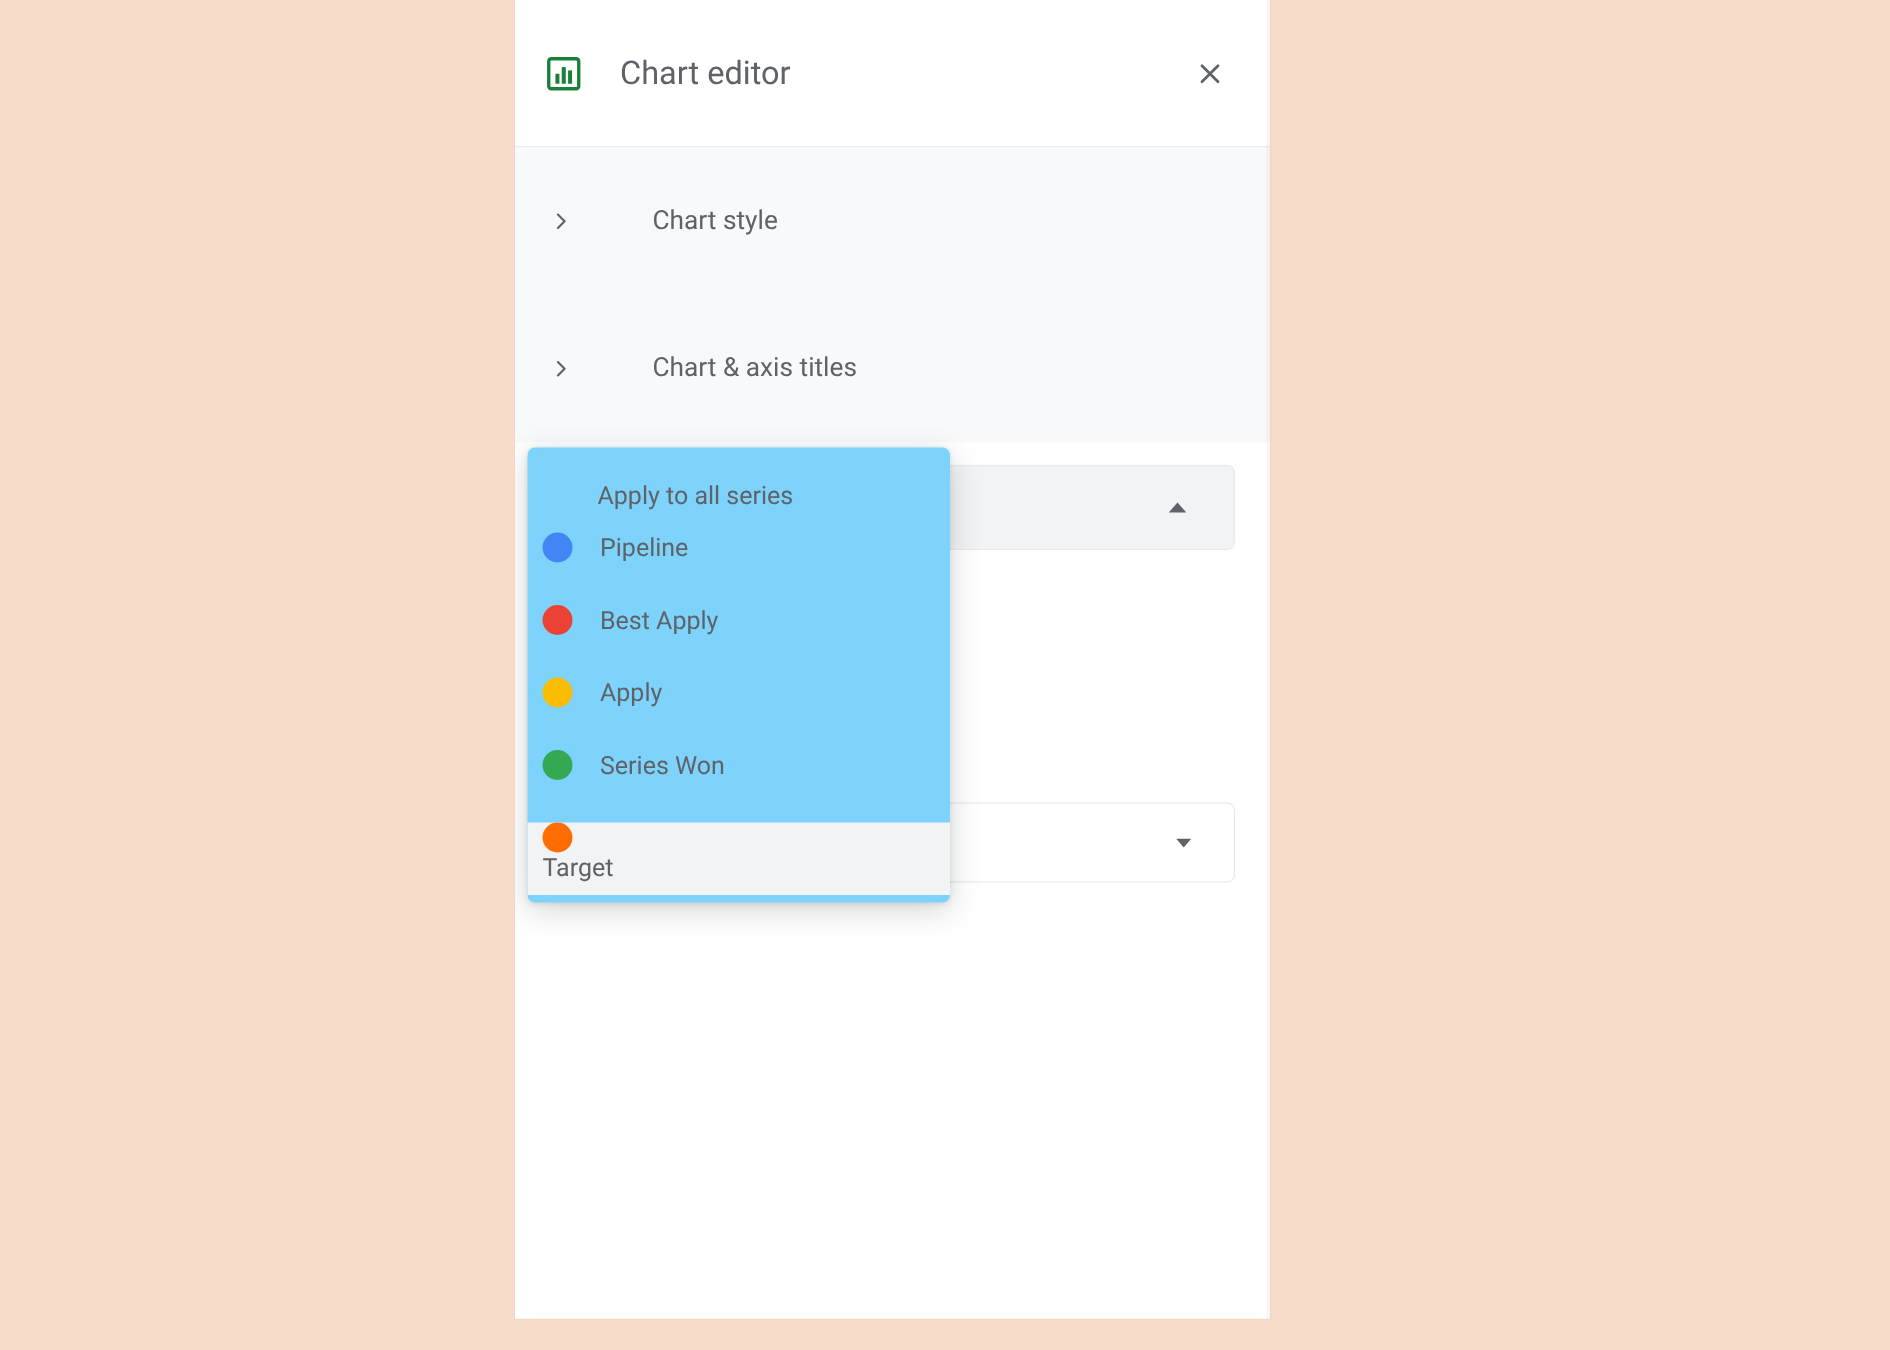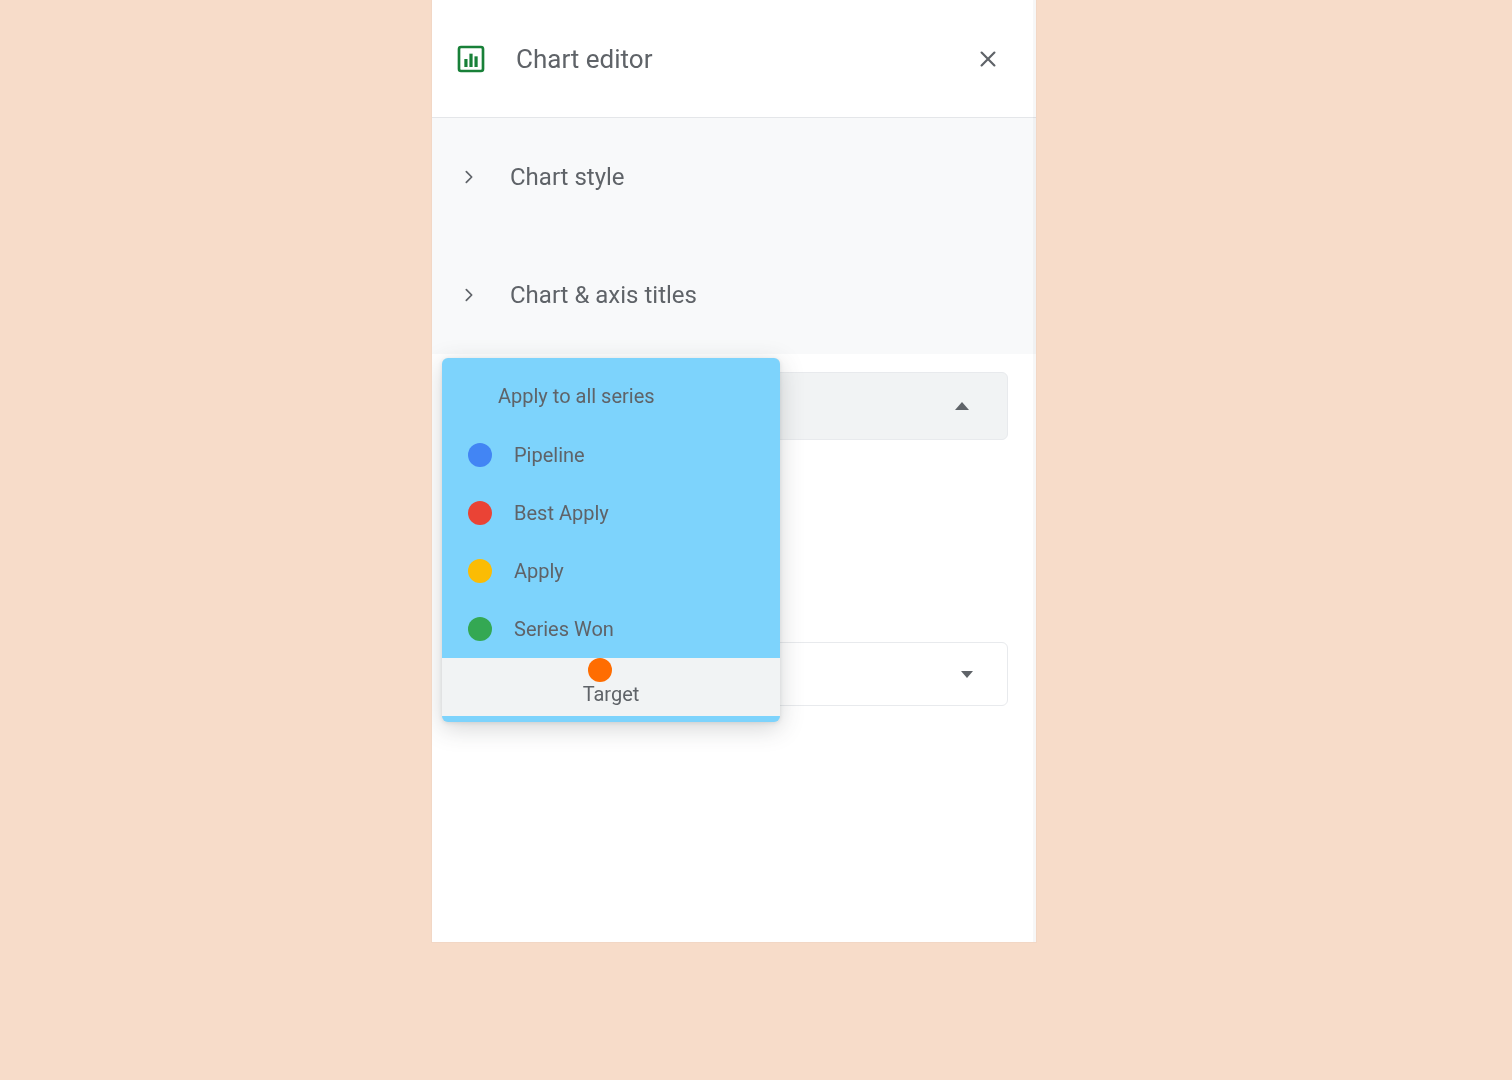--- a/index.html
+++ b/index.html
@@ -19,22 +19,22 @@
   html,body{margin:0;padding:0;height:100%;}
   body{
     width:1512px;height:1080px;
     background:var(--bg-peach);
     font-family:"Google Sans",Roboto,Arial,sans-serif;
     color:var(--ink);
     position:relative;
   }
   .panel{
     position:absolute;
-    left:432px; top:0;
-    width:604px; height:942px;
+    left:412px; top:0;
+    width:604px; height:1055px;
     background:var(--panel-bg);
     box-shadow:0 0 0 1px rgba(0,0,0,0.02);
     overflow:hidden;
   }
   .panel-scroll-edge{
     position:absolute;right:0;top:0;bottom:0;width:3px;
     background:rgba(0,0,0,0.03);
   }
 
   
@@ -99,22 +99,23 @@
     padding:0 22px;
     cursor:pointer;
   }
   .sec-row .chev{
     width:30px;height:30px;
     display:flex;align-items:center;justify-content:center;
     color:var(--grey-text);
     margin-right:26px;
   }
   .sec-row .label{
-    font-size:24px;
-    color:var(--grey-text);
+    font-size:21px;
+    color:var(--grey-text);
+    margin-left:32px;
   }
   .section.open{background:var(--panel-bg);}
 
   
   .series-body{
     position:relative;
     padding:18px 28px 200px 28px;
   }
 
   
@@ -170,23 +171,23 @@
     box-shadow:0 6px 24px rgba(60,64,67,.22),0 1px 4px rgba(60,64,67,.12);
     padding:14px 0 6px 0;
     z-index:5;
   }
   .popover .hdr-item{
     font-size:20px;
     color:var(--grey-text);
     padding:12px 26px 18px 56px;
   }
   .popover .opt{
-    display:flex;align-items:center;
+    display:flex;align-items:flex-start;
     height:58px;
-    padding:0 26px 0 26px;
+    padding:0 26px 0 12px;
     font-size:20px;
     color:var(--grey-text);
     cursor:pointer;
   }
   .popover .opt.hover{background:var(--grey-100);flex-direction:column;}
   .popover .opt .swatch{
     width:24px;height:24px;border-radius:50%;
     margin-right:22px;flex:none;
   }
 

